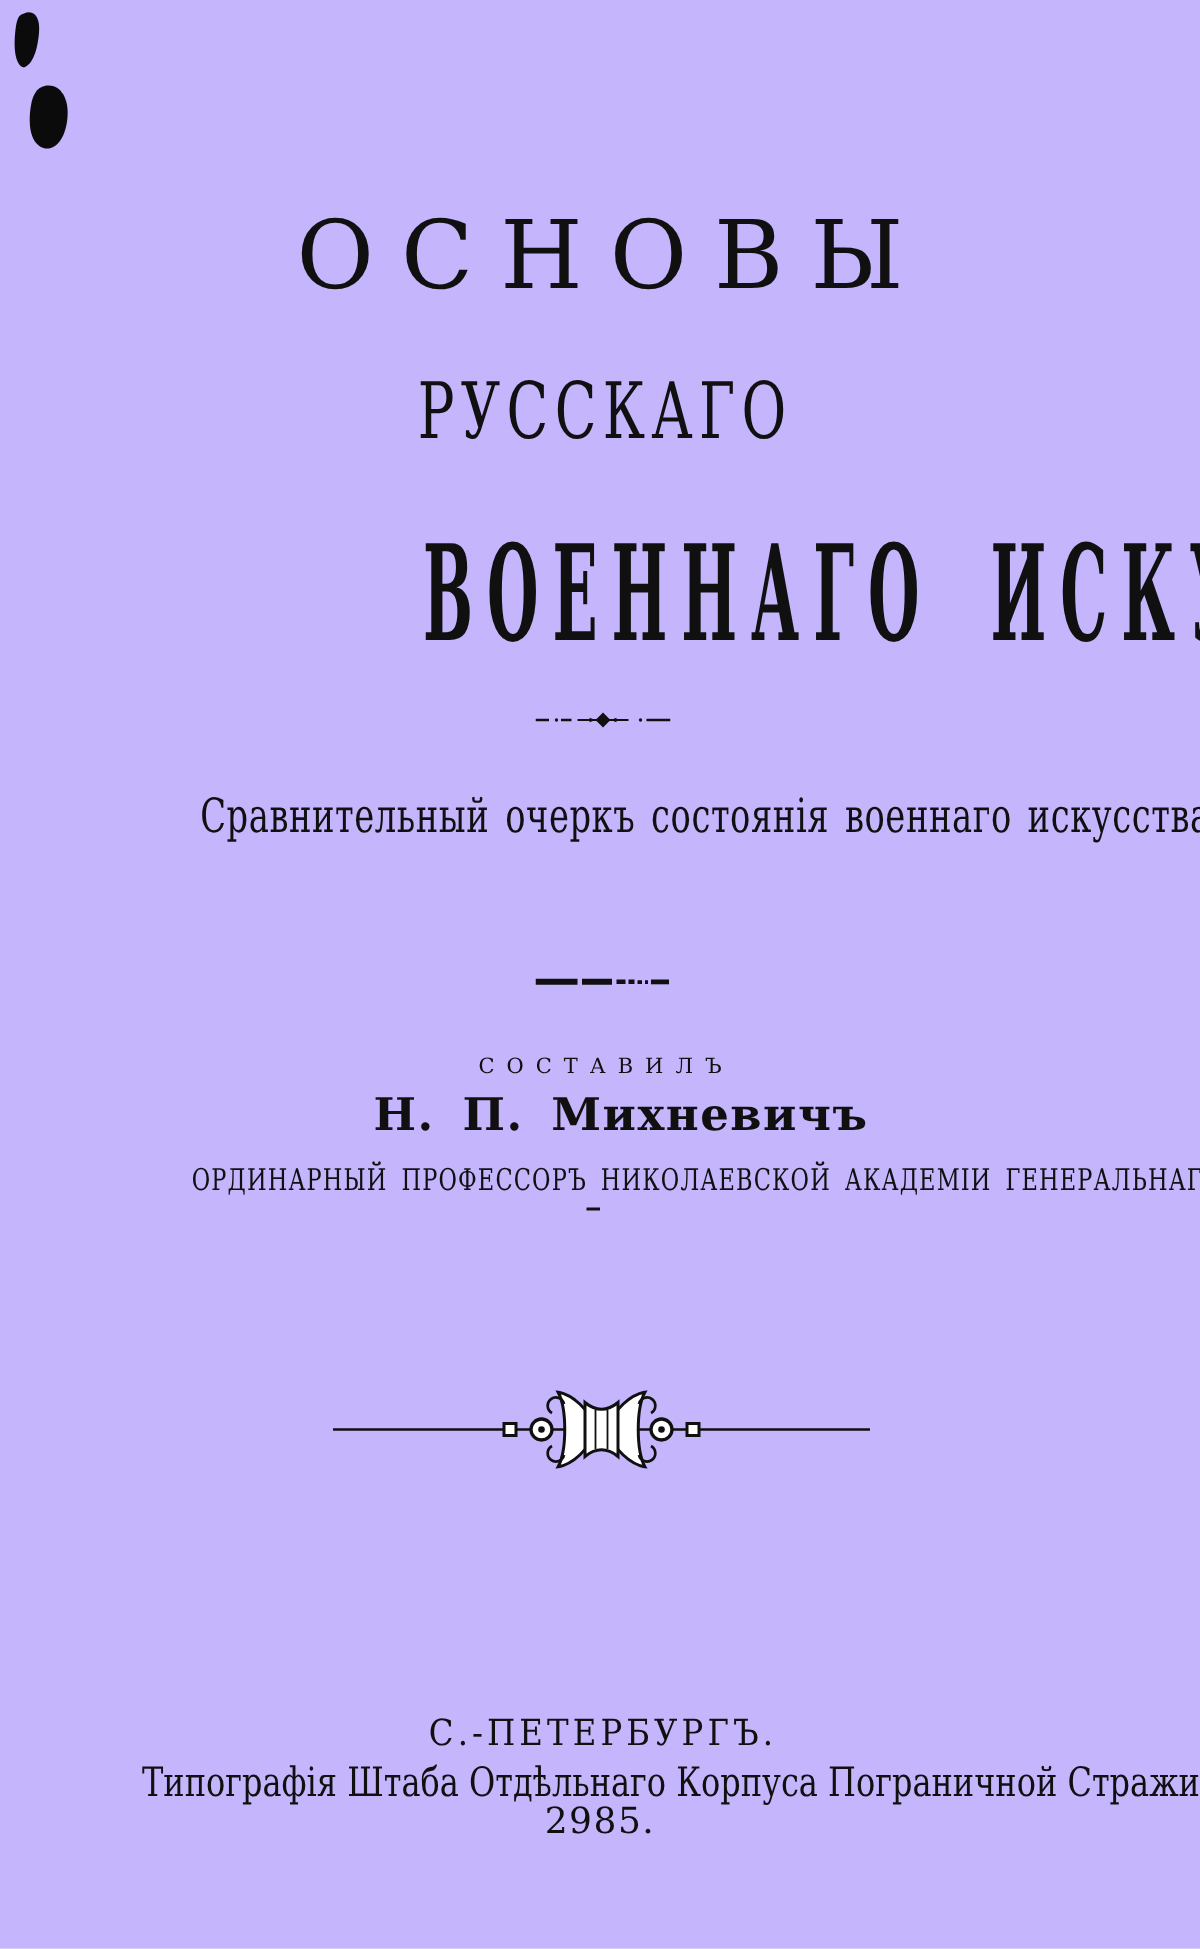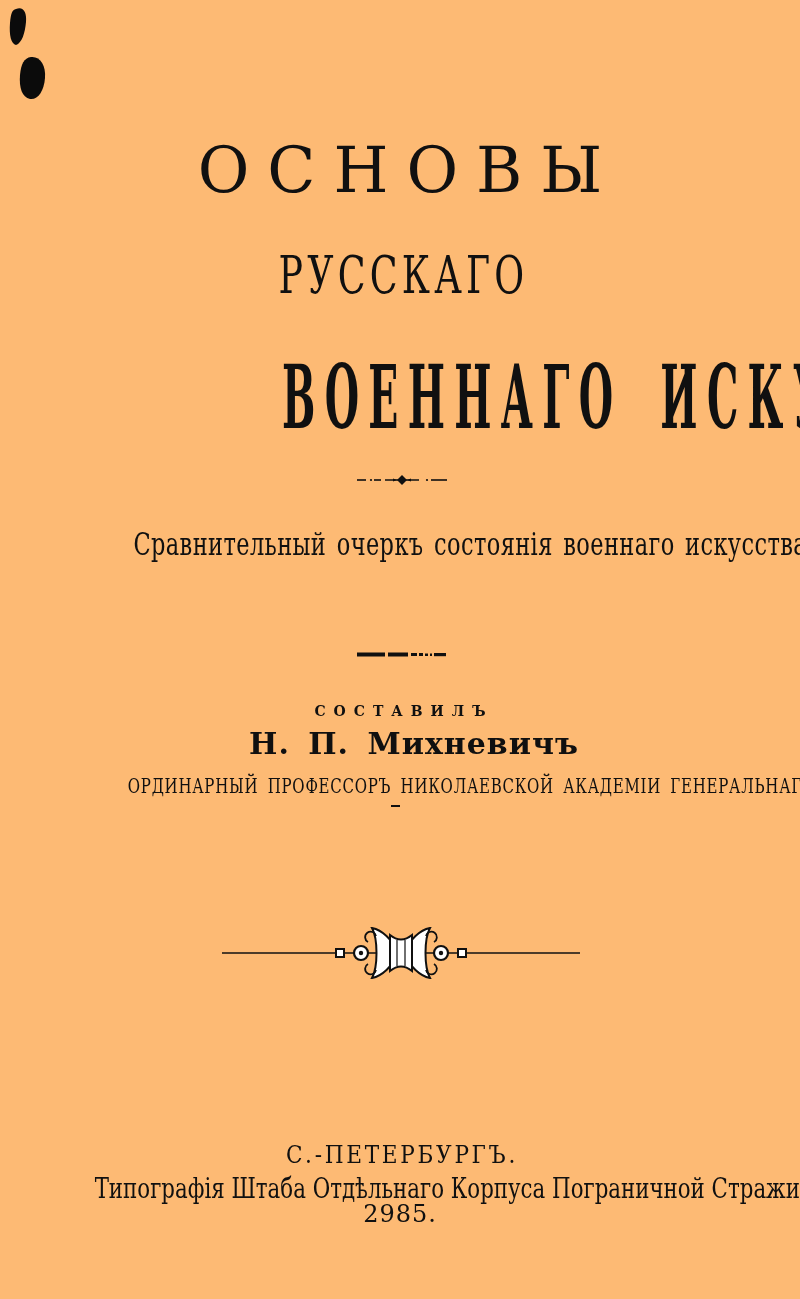--- a/index.html
+++ b/index.html
@@ -1,20 +1,20 @@
 <!DOCTYPE html>
 <html><head>
 <meta charset="utf-8">
 <style>
   html,body{margin:0;padding:0;background:#e8e8e8;}
   .page{
     position:relative;
     width:800px;height:1299px;
     margin:0 auto;
-    background:#fdba74;
+    background:#c4b5fd;
     color:#101010;
     font-family:"DejaVu Serif", serif;
     overflow:hidden;
   }
   .abs{position:absolute;left:0;right:0;text-align:center;white-space:nowrap;}
   .inner{display:inline-block;white-space:nowrap;}
 
   
   .title1{top:134px;font-size:63px;}
   .title1 .inner{letter-spacing:18px;margin-right:-18px;}
@@ -26,21 +26,21 @@
   
   .title3{top:345px;font-size:68px;font-weight:bold;}
   .title3 .inner{letter-spacing:16px;word-spacing:26px;margin-right:-16px;transform:scale(0.58,1.30);transform-origin:50% 0;}
 
   
   .sub1{top:526px;font-size:30px;}
   .sub2{top:586px;font-size:30px;}
   .sub1 .inner,.sub2 .inner{transform:scale(0.75,1.05);transform-origin:50% 0;letter-spacing:0.5px;word-spacing:4px;}
 
   
-  .byline-label{top:703px;font-size:14px;font-weight:bold;}
+  .byline-label{top:703px;font-size:14px;font-weight:normal;}
   .byline-label .inner{letter-spacing:8px;margin-right:-8px;}
   .author{top:726px;font-size:30px;font-weight:bold;padding-left:28px;}
   .author .inner{letter-spacing:1px;word-spacing:7px;}
   .author-title{top:774px;font-size:20px;}
   .author-title .inner{transform:scale(0.75,1.0);transform-origin:50% 0;letter-spacing:1px;word-spacing:5px;}
   .tiny-dash{position:absolute;left:391px;top:805px;width:9px;height:2px;background:#101010;}
 
   
   .city{top:1141px;font-size:24px;}
   .city .inner{letter-spacing:3px;margin-right:-3px;transform:scale(0.90,1.0);transform-origin:50% 0;}

